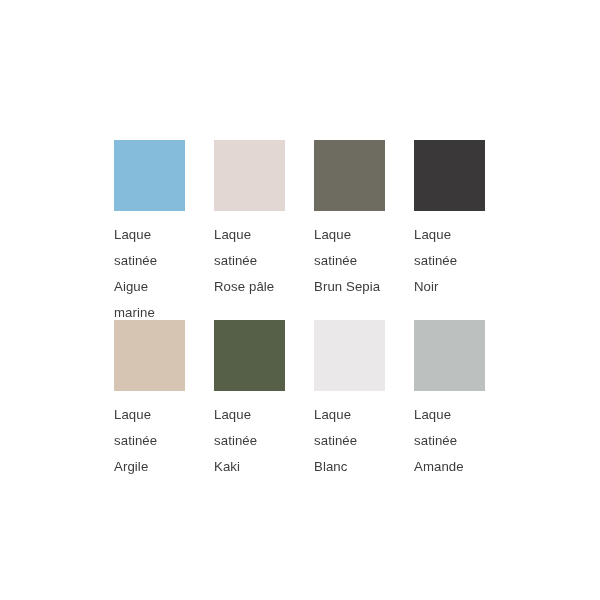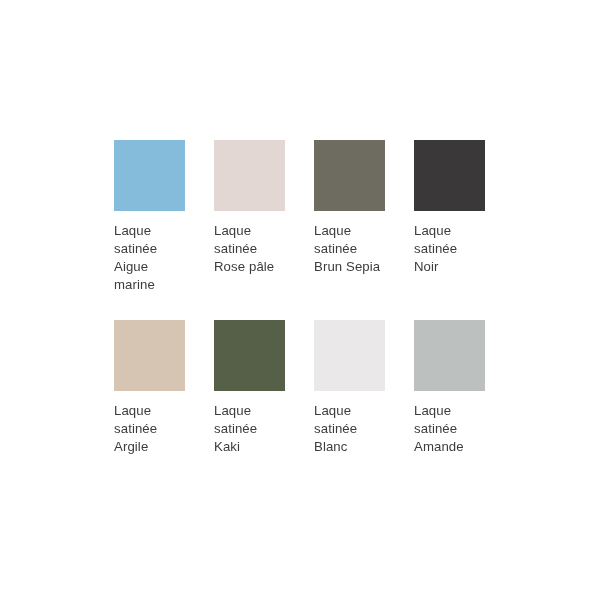--- a/index.html
+++ b/index.html
@@ -44,21 +44,21 @@
     display: block;
     border: 0;
     padding: 0;
   }
 
   .swatch-label {
     margin-top: 11px;
     width: 88px;
     font-family: "Liberation Sans", sans-serif;
     font-size: 13.2px;
-    line-height: 18px;
+    line-height: 26px;
     color: #3c3c3c;
     letter-spacing: 0.1px;
     white-space: pre-line;
     word-break: normal;
   }
 </style>
 </head>
 <body style="background: rgb(255, 255, 255);">
 
 <div id="swatch-board">

